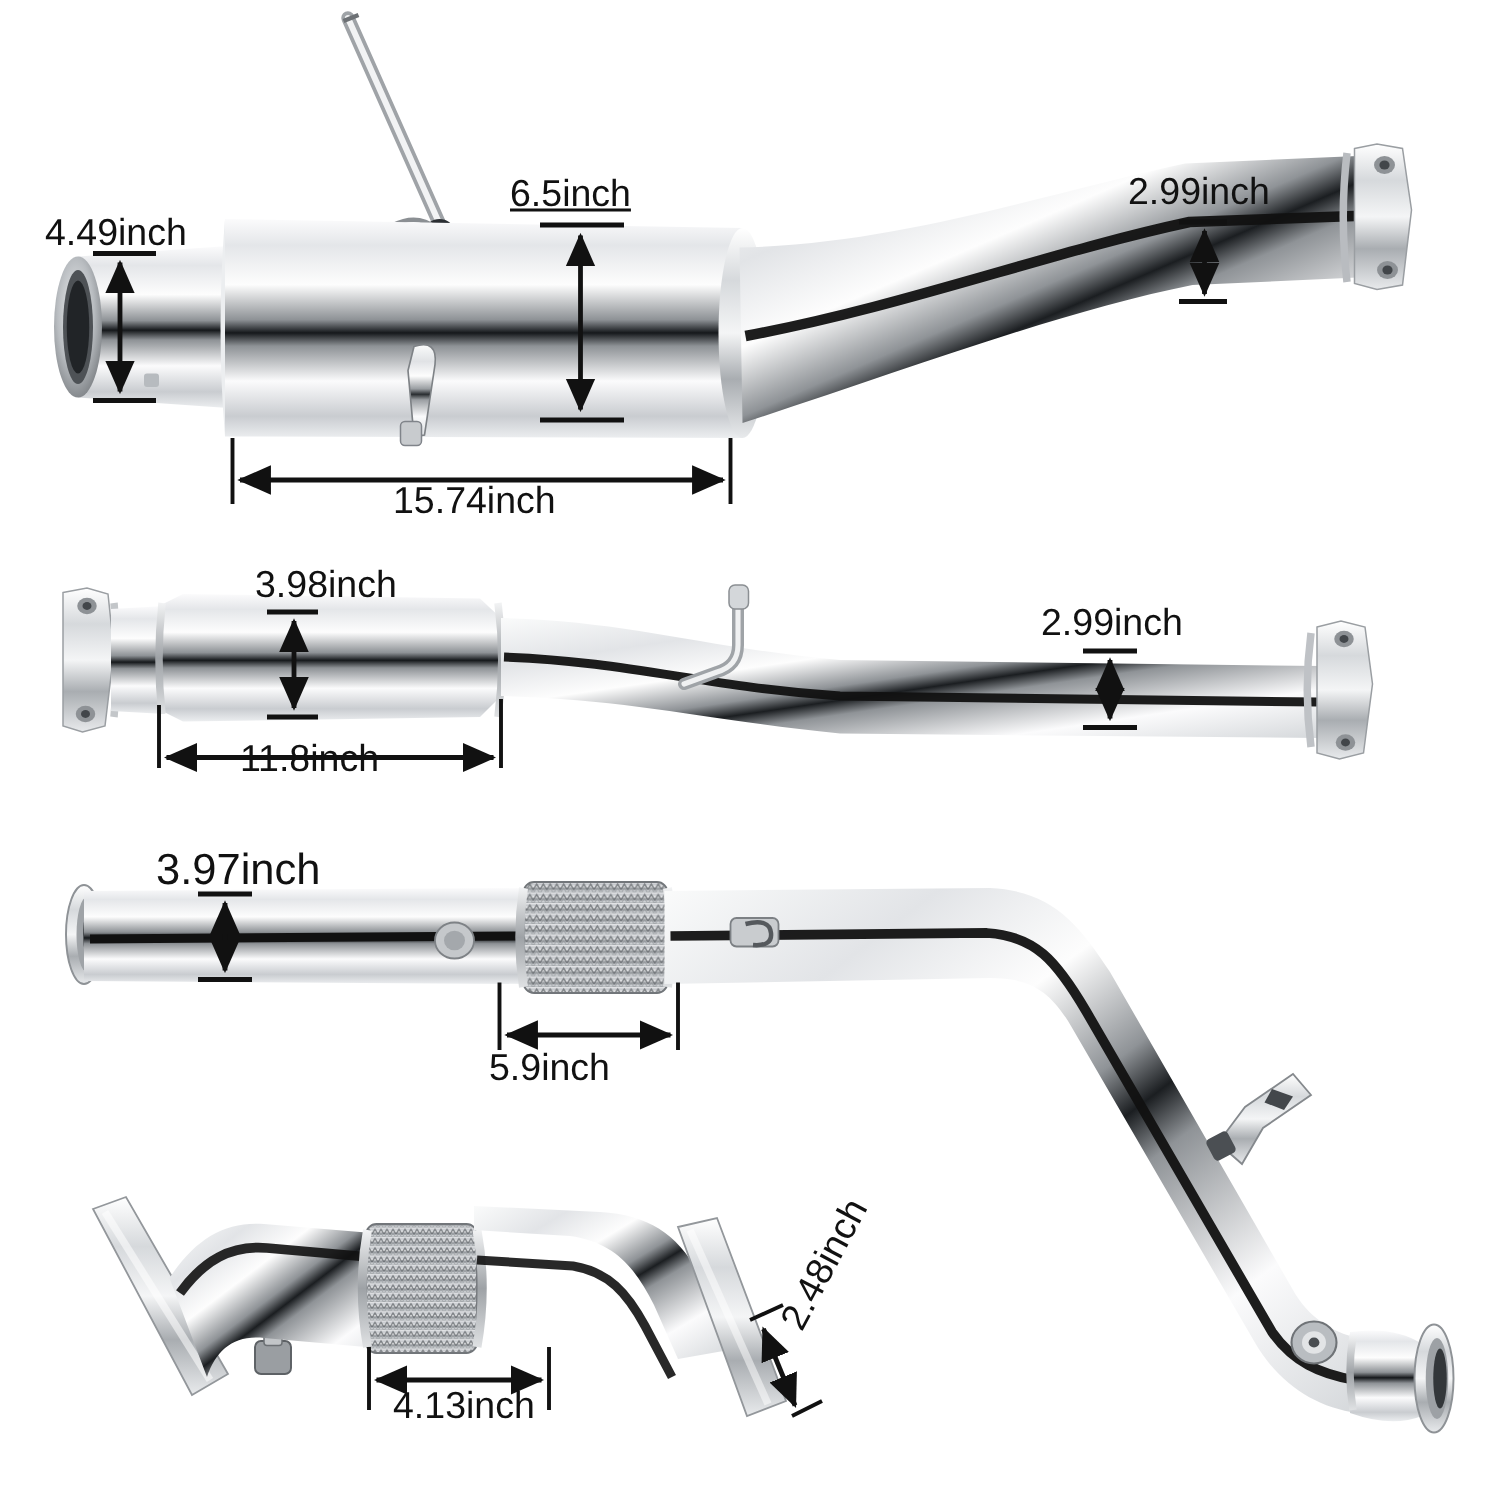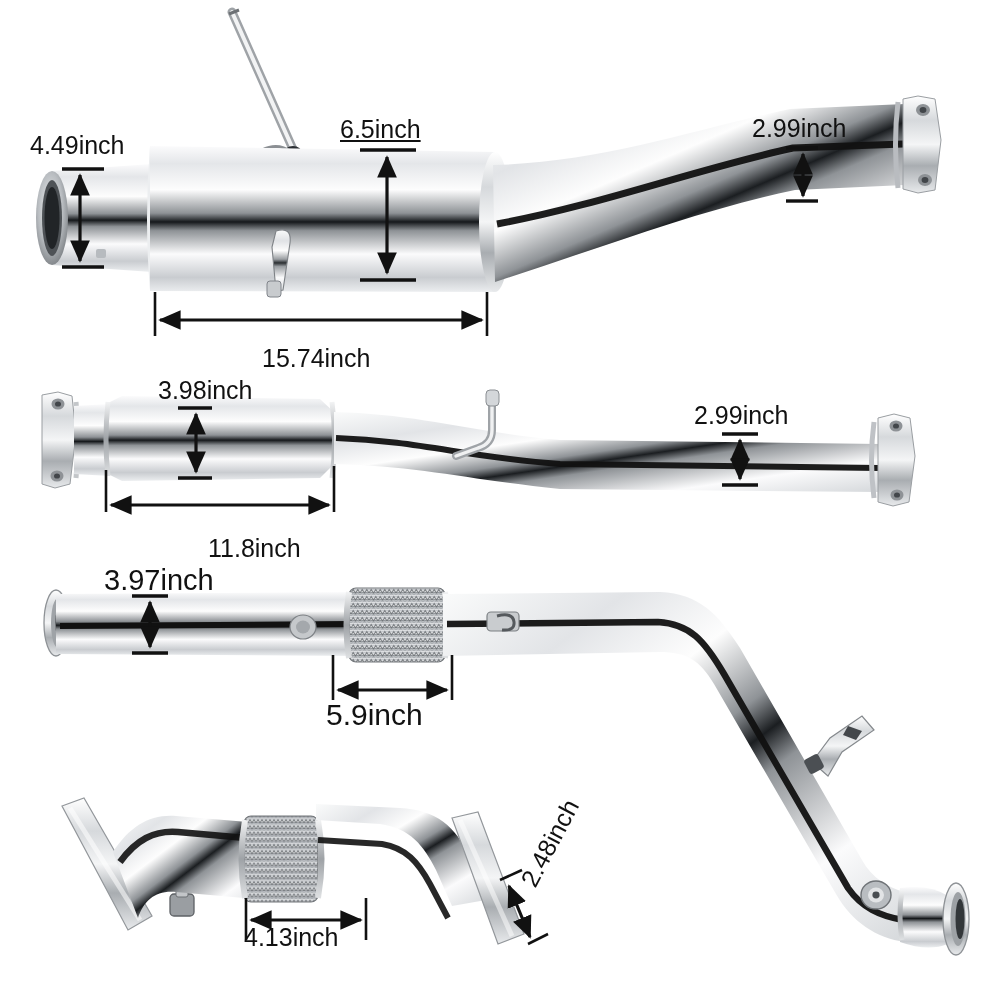--- a/index.html
+++ b/index.html
@@ -326,35 +326,35 @@
       </g>
 
       <g>
         <path d="M500 880 L522 870" stroke="#111" stroke-width="2.6"></path>
         <path d="M528 944 L548 934" stroke="#111" stroke-width="2.6"></path>
         <path d="M509 886 L530 937" stroke="#111" stroke-width="3.2" marker-start="url(#arrowStart)" marker-end="url(#arrowEnd)"></path>
       </g>
     </g>
   </svg>
 
-  <div class="dim-label" style="left:30px;top:131px;font-size:25px;">4.49inch</div>
+  <div class="dim-label" style="left:30px;top:141px;font-size:25px;">4.49inch</div>
 
   <div class="dim-label" style="left:340px;top:115px;font-size:25px;text-decoration:underline;">6.5inch</div>
 
   <div class="dim-label" style="left:752px;top:114px;font-size:25px;">2.99inch</div>
 
-  <div class="dim-label" style="left:262px;top:344px;font-size:25px;">15.74inch</div>
-
-  <div class="dim-label" style="left:158px;top:376px;font-size:25px;">3.98inch</div>
+  <div class="dim-label" style="left:262px;top:320px;font-size:25px;">15.74inch</div>
+
+  <div class="dim-label" style="left:170px;top:376px;font-size:25px;">3.98inch</div>
 
   <div class="dim-label" style="left:694px;top:401px;font-size:25px;">2.99inch</div>
 
-  <div class="dim-label" style="left:160px;top:534px;font-size:25px;margin-left:48px;">11.8inch</div>
+  <div class="dim-label" style="left:160px;top:492px;font-size:25px;">11.8inch</div>
 
   <div class="dim-label" style="left:104px;top:564px;font-size:29px;">3.97inch</div>
 
-  <div class="dim-label" style="left:326px;top:698px;font-size:30px;">5.9inch</div>
-
-  <div class="dim-label" style="left:244px;top:923px;font-size:25px;">4.13inch</div>
+  <div class="dim-label" style="left:326px;top:698px;font-size:25px;">5.9inch</div>
+
+  <div class="dim-label" style="left:262px;top:923px;font-size:25px;">4.13inch</div>
 
   <div class="dim-label" style="left:515px;top:878px;font-size:25px;transform:rotate(-62deg);transform-origin:0 0;">2.48inch</div>
 
 </div>
 
 </body></html>

